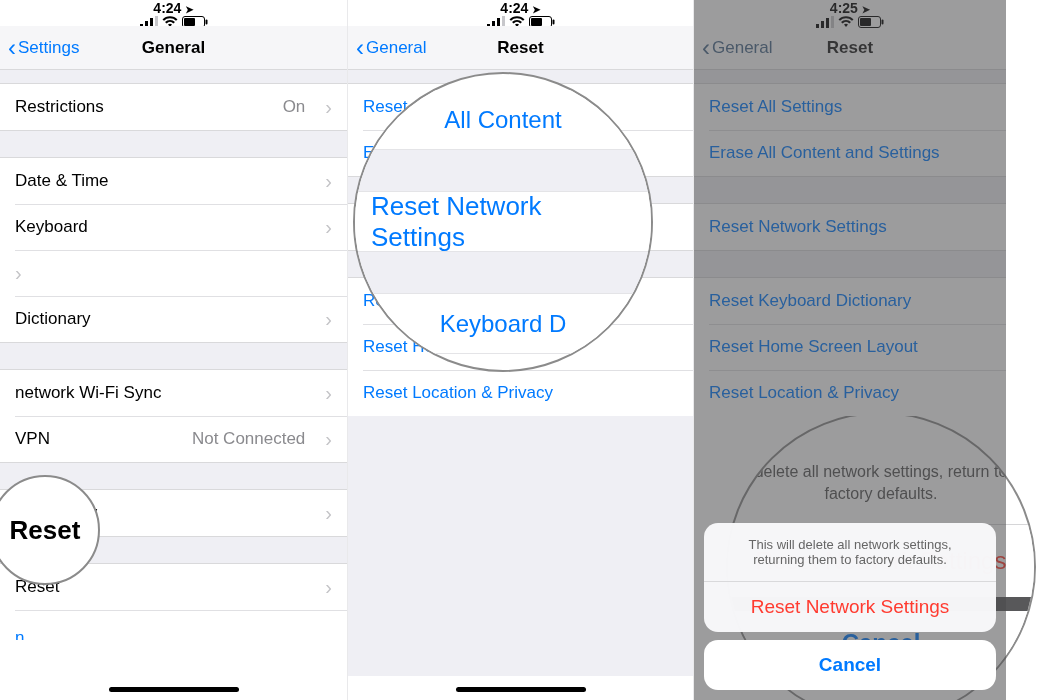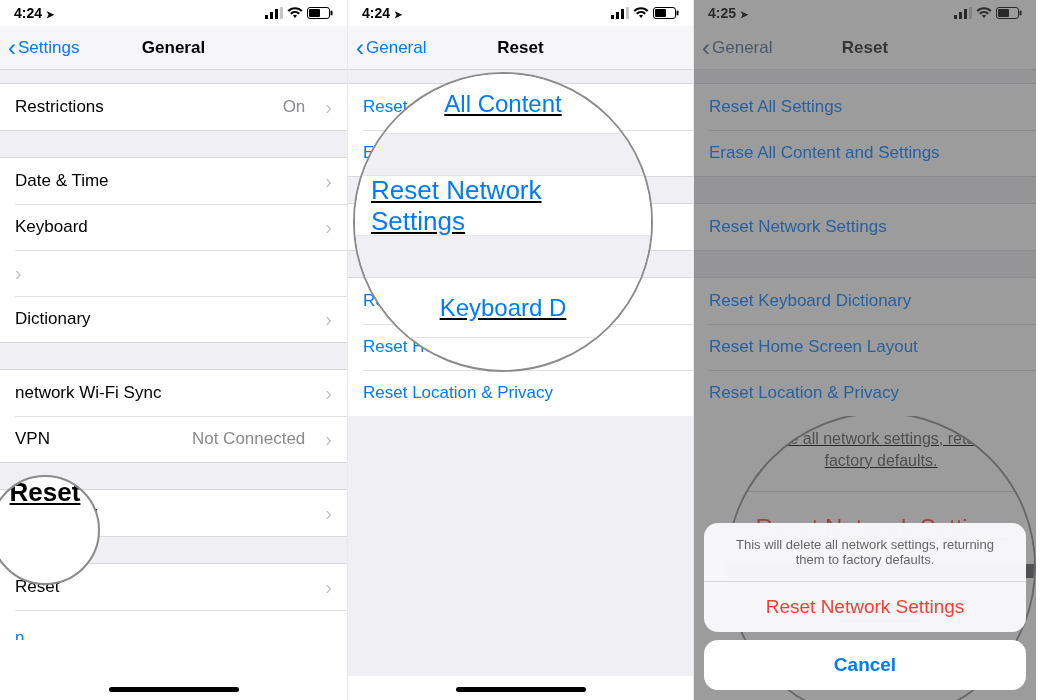--- a/index.html
+++ b/index.html
@@ -2,24 +2,24 @@
 <html><head>
 <meta charset="utf-8">
 <style>
   * { box-sizing: border-box; margin: 0; padding: 0; }
   html, body { width: 1040px; height: 700px; font-family: -apple-system, "Helvetica Neue", Arial, sans-serif; }
   body { display: flex; background: #fff; }
 
   .panel { position: relative; height: 700px; overflow: hidden; }
   .panel-a { width: 348px; border-right: 1px solid #e9e9eb; }
   .panel-b { width: 346px; border-right: 1px solid #e9e9eb; }
-  .panel-c { width: 342px; background: #fff; }
+  .panel-c { width: 312px; background: #fff; }
 
   
-  .status { height: 26px; display: flex; align-items: center; justify-content: space-between; padding: 0 14px; font-size: 14px; font-weight: 600; }
+  .status { height: 26px; display: flex; align-items: center; justify-content: space-between; padding: 0 14px; font-size: 14px; font-weight: 600; flex-direction: column; }
   .status .right { display: flex; align-items: center; gap: 4px; }
   .signal, .wifi, .batt { display: inline-block; }
   .signal svg, .wifi svg, .batt svg { display: block; }
 
   
   .nav { height: 44px; display: flex; align-items: center; justify-content: center; position: relative; border-bottom: 1px solid #d9d9db; background: #f6f6f8; }
   .nav .back { position: absolute; left: 8px; display: flex; align-items: center; color: #007aff; font-size: 17px; }
   .nav .back .chev { font-size: 24px; line-height: 1; margin-right: 2px; }
   .nav .title { font-size: 17px; font-weight: 600; color: #000; }
 
@@ -30,21 +30,21 @@
   .cell + .cell::before { content: ""; position: absolute; left: 15px; right: 0; top: 0; height: 1px; background: #e0e0e3; }
   .cell .label { flex: 1; font-size: 17px; color: #000; }
   .cell .detail { font-size: 17px; color: #8a8a8e; margin-right: 20px; }
   .cell .disclosure { color: #c4c4c7; font-size: 20px; }
   .cell.link .label { color: #007aff; }
   .cell.cut .label { color: #007aff; }
 
   .home-ind { position: absolute; bottom: 8px; left: 50%; width: 130px; height: 5px; background: #000; border-radius: 3px; transform: translateX(-50%); }
 
   
-  .mag { position: absolute; border: 2px solid #8b8b8b; border-radius: 50%; background: #fff; overflow: hidden; display: flex; flex-direction: column; align-items: center; justify-content: flex-start; text-decoration: underline; }
+  .mag { position: absolute; border: 2px solid #8b8b8b; border-radius: 50%; background: #fff; overflow: hidden; display: flex; flex-direction: column; align-items: center; justify-content: center; }
   .mag-a { width: 110px; height: 110px; left: -10px; bottom: 115px; }
   .mag-a .big { font-size: 26px; font-weight: 600; padding-left: 0; }
   .mag-b { width: 300px; height: 300px; left: 353px; top: 72px; }
   .mag-c { width: 310px; height: 310px; left: 726px; bottom: -22px; }
 
   .mag-b .inner { width: 100%; }
   .mag-b .mrow { height: 60px; display: flex; align-items: center; padding: 0 16px; font-size: 24px; color: #007aff; background: #fff; border-bottom: 1px solid #e4e4e7; }
   .mag-b .msep { height: 42px; background: #efeff4; border-bottom: 1px solid #e4e4e7; }
   .mag-b .center { justify-content: center; }
   .mag-b .mrow.top { font-size: 24px; justify-content: center; }

